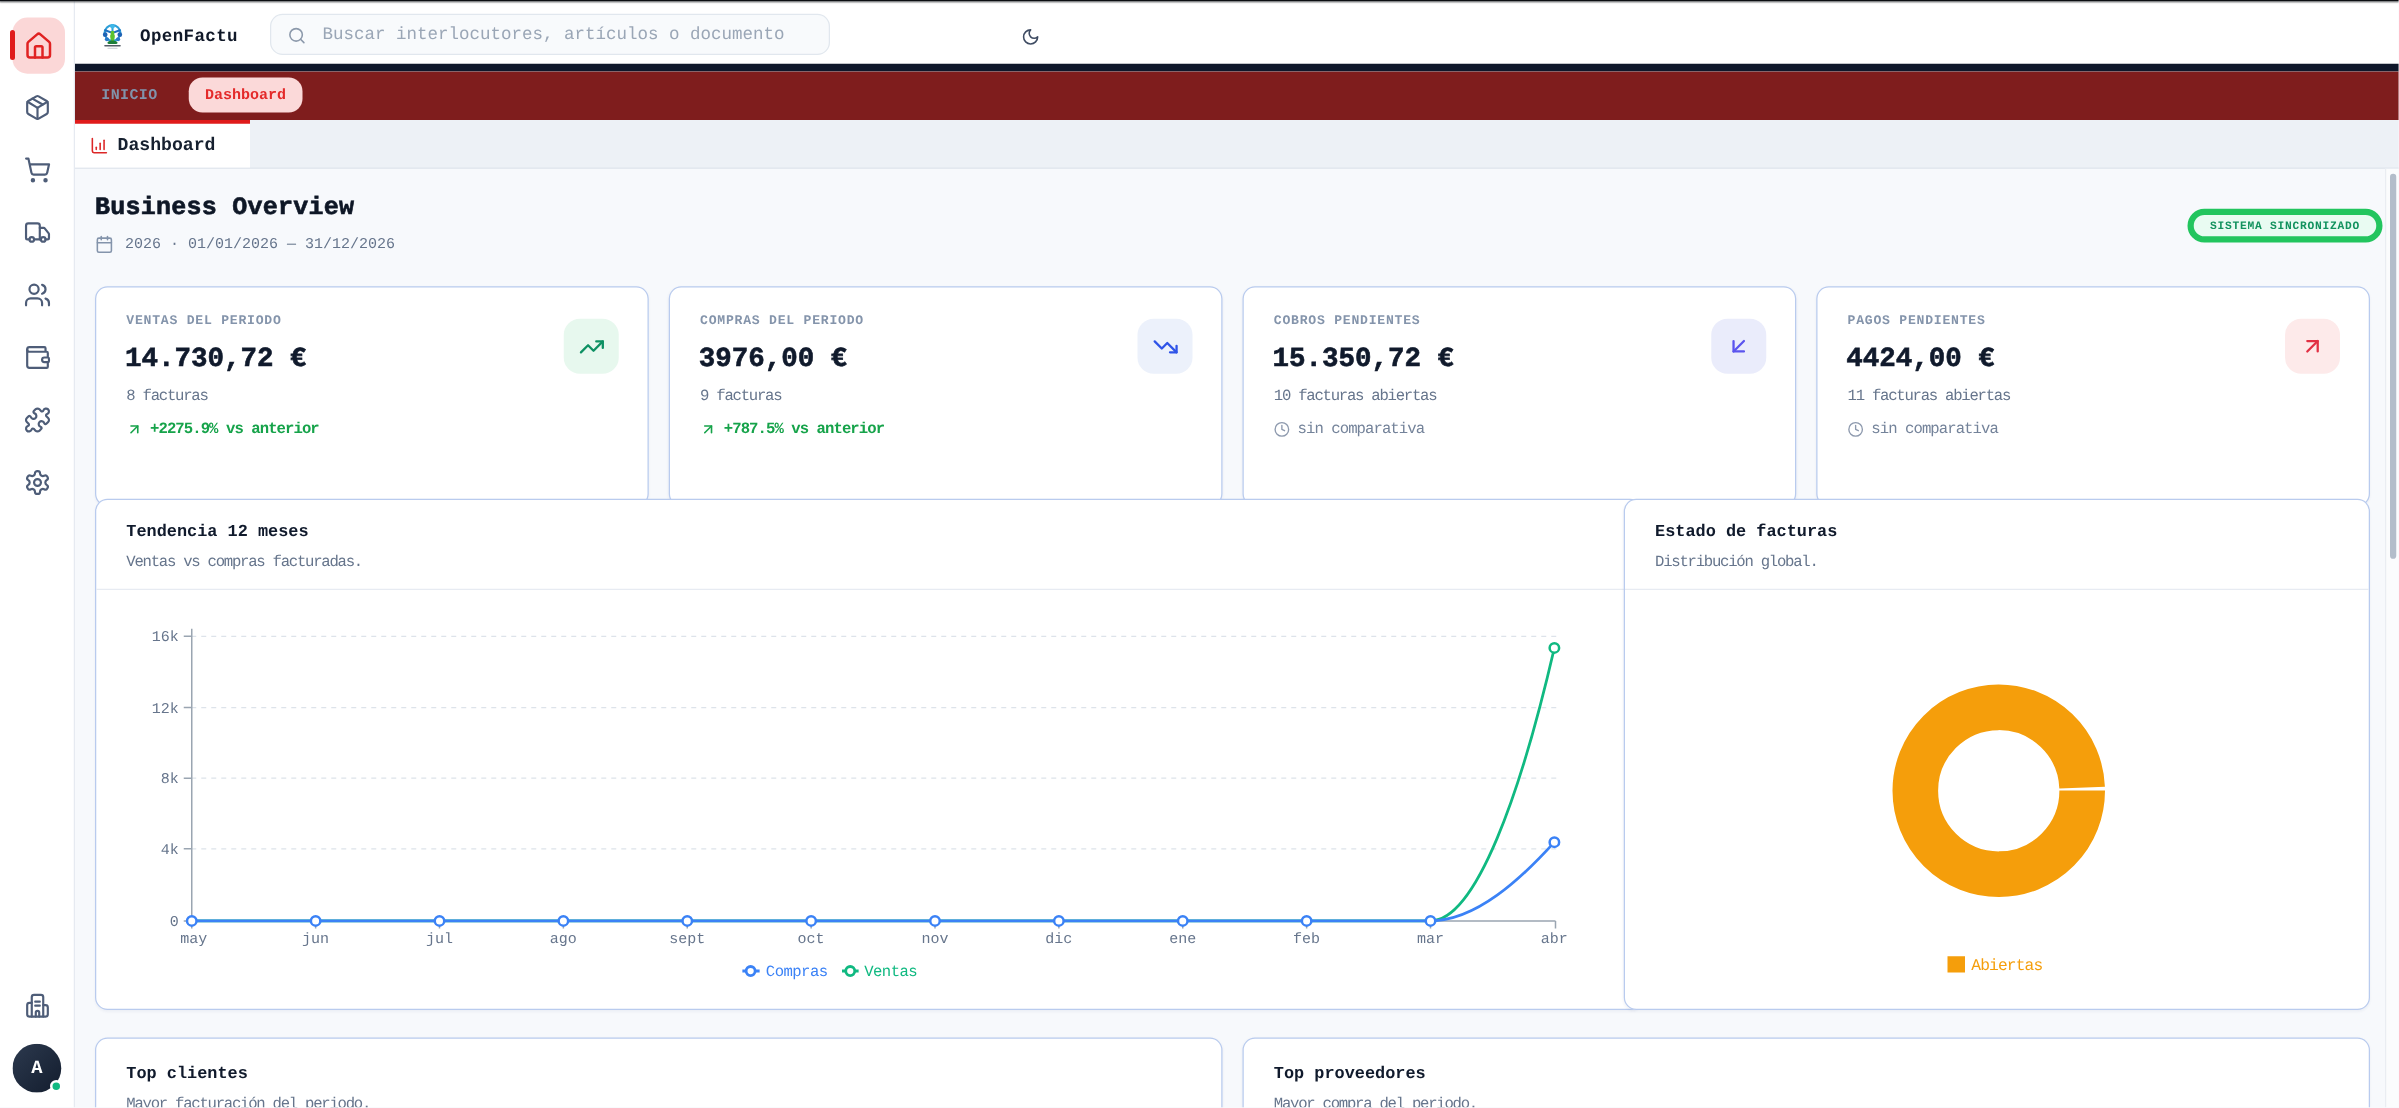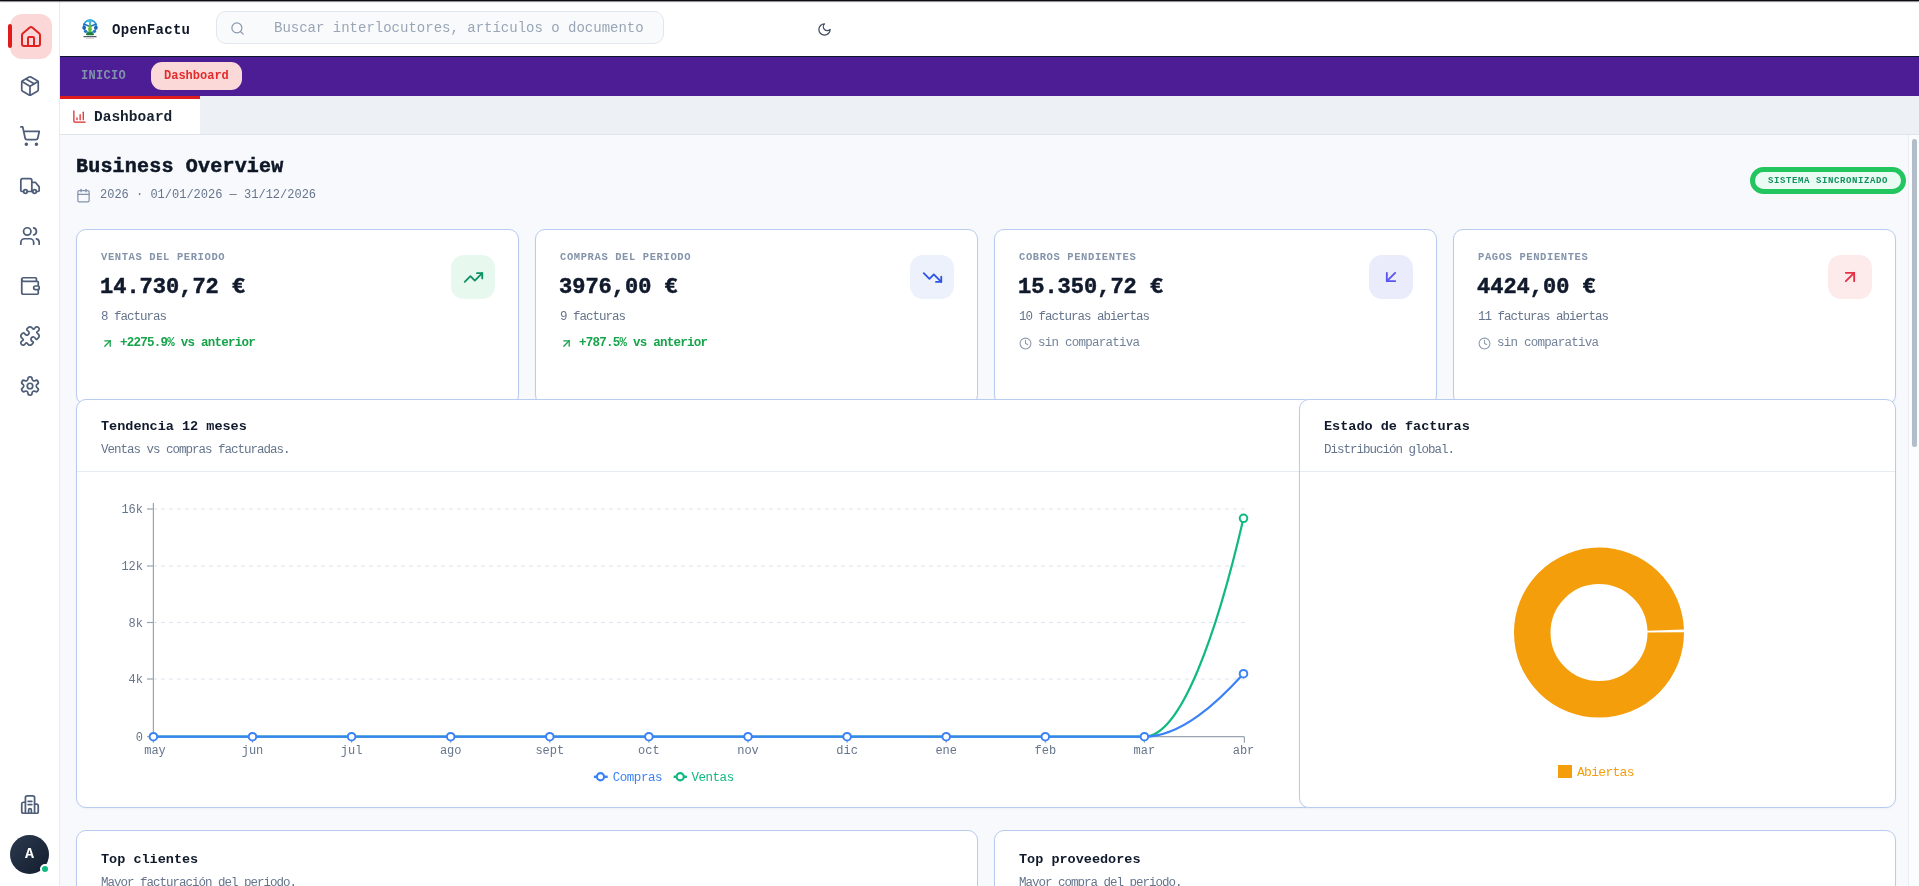--- a/index.html
+++ b/index.html
@@ -15,29 +15,29 @@
   .sicon { position:absolute; left:19px; width:22px; height:22px; color:#4e5d78; }
   #homebtn { position:absolute; left:10px; top:13px; width:42px; height:45px; background:#fbd7d7; border-radius:12px; }
   #homebtn svg { position:absolute; left:9px; top:11px; color:#e02222; }
   #rail { position:absolute; left:8px; top:23px; width:4px; height:24px; background:#e01b1b; border-radius:4px; }
   #avatar { position:absolute; left:10px; top:834px; width:39px; height:39px; border-radius:50%;
             background:linear-gradient(135deg,#2c394e,#131d2e); color:#fff; font-weight:bold;
             font-size:15px; display:flex; align-items:center; justify-content:center; will-change:transform; }
   #avatar .dot { position:absolute; right:-1px; bottom:0px; width:10px; height:10px; border-radius:50%;
                  background:#10b981; border:2px solid #fff; }
   
-  #header { left:60px; top:1px; width:1859px; height:56px; background:#fff; border-bottom:1px solid #0f172a; z-index:40; }
+  #header { left:60px; top:1px; width:1859px; height:56px; background:#fff; border-bottom:6px solid #0f172a; z-index:40; }
   #logo { left:21px; top:17px; width:18px; height:24px; }
   #brand { left:52px; top:21px; font-size:14px; font-weight:bold; color:#101828; letter-spacing:0.3px; }
   #search { left:156px; top:10px; width:448px; height:33px; background:#f8fafc; border:1px solid #e1e7ee; border-radius:10px; }
   #search svg { position:absolute; left:13px; top:9px; color:#8c99ab; }
-  #search .ph { position:absolute; left:41px; top:8px; font-size:14px; color:#9aa6b6;margin-left:16px; }
+  #search .ph { position:absolute; left:41px; top:8px; font-size:14px; color:#9aa6b6; }
   #moon { left:757px; top:21px; width:15px; height:15px; color:#3f4c63; }
   
-  #crumbs { left:60px; top:57px; width:1859px; height:39px; background:#4c1d95; z-index:39; }
+  #crumbs { left:60px; top:57px; width:1859px; height:39px; background:#7f1d1d; z-index:39; }
   #inicio { left:21px; top:12px; font-size:12px; font-weight:bold; color:#8193ab; letter-spacing:0.3px; }
   #chip { left:91px; top:5px; height:28px; padding:0 13px; background:#fbd9d9; color:#e42a2a;
           font-size:12px; font-weight:bold; border-radius:11px; display:flex; align-items:center; }
   
   #tabbar { left:60px; top:96px; width:1859px; height:39px; background:#edf1f6; border-bottom:1px solid #dfe5eb; z-index:38; }
   #tab { position:absolute; left:0; top:0; width:140px; height:38px; background:#fff; border-top:3px solid #e01b1b;
          display:flex; align-items:center; padding-left:12px; gap:7px; }
   #tab svg { color:#dc2626; }
   #tab span { font-size:14.5px; font-weight:bold; color:#16202f; }
   

